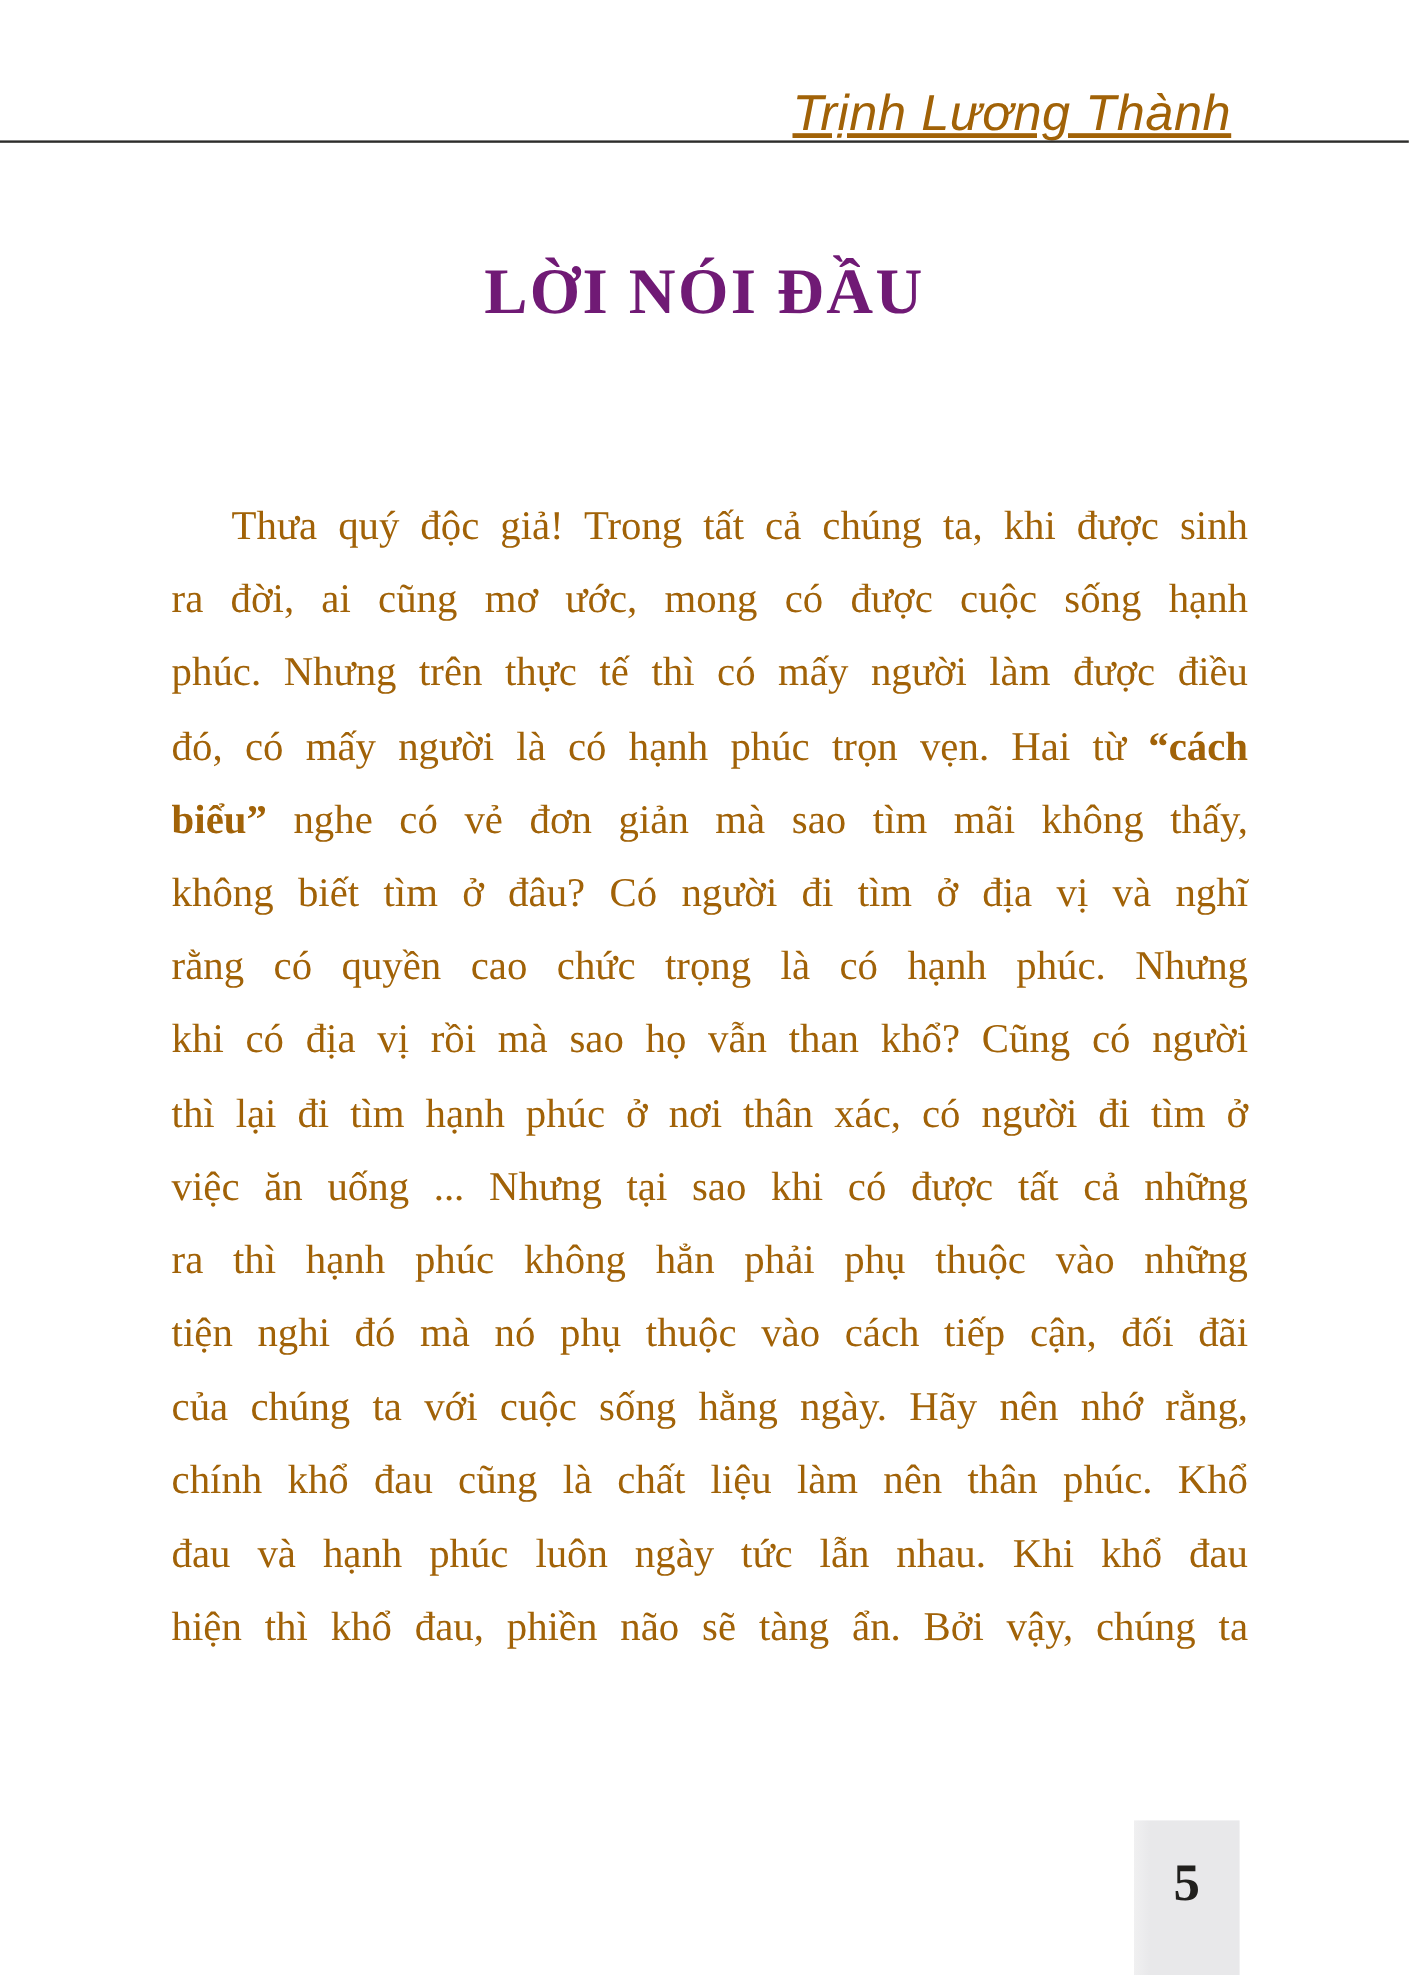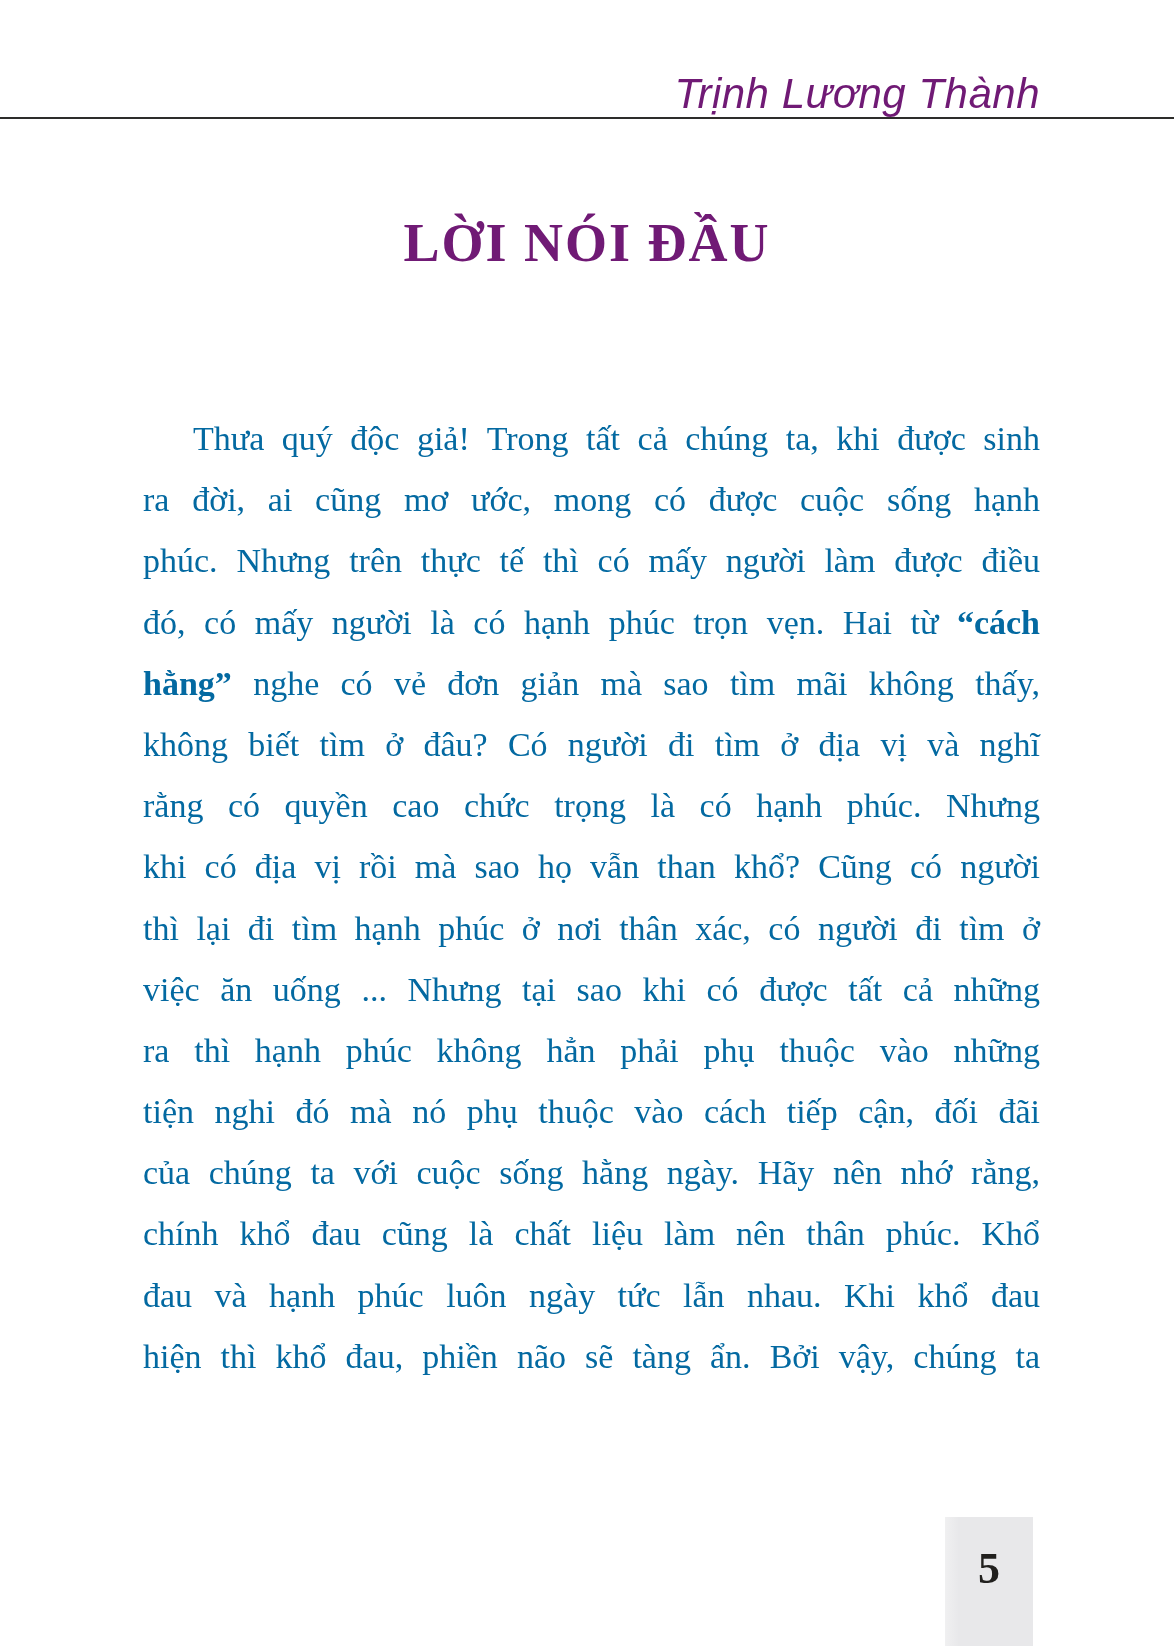--- a/index.html
+++ b/index.html
@@ -8,27 +8,28 @@
     height: 1646px;
     background: #ffffff;
     position: relative;
     font-family: "Liberation Serif", "DejaVu Serif", serif;
     color: #1d1c1a;
     overflow: hidden;
   }
   .running-head {
     position: absolute;
     top: 70px;
-    right: 134px;
+    right: 148px;
     font-family: "Liberation Sans", "DejaVu Sans", sans-serif;
     font-style: italic;
     font-size: 42px;
     letter-spacing: 0.5px;
-    color: #701a75;
+    color: #a16207;
     white-space: nowrap;
+    text-decoration: underline;
   }
   .head-rule {
     position: absolute;
     top: 117px;
     left: 0;
     width: 1174px;
     height: 2px;
     background: #2d2d2b;
   }
   .chapter-title {
@@ -41,21 +42,21 @@
     font-size: 54px;
     letter-spacing: 2px;
     color: #701a75;
   }
   .body-text {
     position: absolute;
     top: 408px;
     left: 143px;
     width: 897px;
     font-size: 34px;
-    color: #0369a1;
+    color: #a16207;
   }
   .line {
     height: 61.2px;
     line-height: 61.2px;
     text-align: justify;
     text-align-last: justify;
     white-space: normal;
   }
   .line .indent {
     display: inline-block;
@@ -86,21 +87,21 @@
 
 <div class="head-rule"></div>
 
 <div class="chapter-title">LỜI NÓI ĐẦU</div>
 
 <div class="body-text">
     <div class="line"><span class="indent"></span><span>Thưa quý độc giả! Trong tất cả chúng ta, khi được sinh</span></div>
     <div class="line"><span>ra đời, ai cũng mơ ước, mong có được cuộc sống hạnh</span></div>
     <div class="line"><span>phúc. Nhưng trên thực tế thì có mấy người làm được điều</span></div>
     <div class="line"><span>đó, có mấy người là có hạnh phúc trọn vẹn. Hai từ </span><span class="bold">“cách</span></div>
-    <div class="line"><span class="bold">hằng”</span><span> nghe có vẻ đơn giản mà sao tìm mãi không thấy,</span></div>
+    <div class="line"><span class="bold">biểu”</span><span> nghe có vẻ đơn giản mà sao tìm mãi không thấy,</span></div>
     <div class="line"><span>không biết tìm ở đâu? Có người đi tìm ở địa vị và nghĩ</span></div>
     <div class="line"><span>rằng có quyền cao chức trọng là có hạnh phúc. Nhưng</span></div>
     <div class="line"><span>khi có địa vị rồi mà sao họ vẫn than khổ? Cũng có người</span></div>
     <div class="line"><span>thì lại đi tìm hạnh phúc ở nơi thân xác, có người đi tìm ở</span></div>
     <div class="line"><span>việc ăn uống ... Nhưng tại sao khi có được tất cả những</span></div>
     <div class="line"><span>ra thì hạnh phúc không hẳn phải phụ thuộc vào những</span></div>
     <div class="line"><span>tiện nghi đó mà nó phụ thuộc vào cách tiếp cận, đối đãi</span></div>
     <div class="line"><span>của chúng ta với cuộc sống hằng ngày. Hãy nên nhớ rằng,</span></div>
     <div class="line"><span>chính khổ đau cũng là chất liệu làm nên thân phúc. Khổ</span></div>
     <div class="line"><span>đau và hạnh phúc luôn ngày tức lẫn nhau. Khi khổ đau</span></div>

